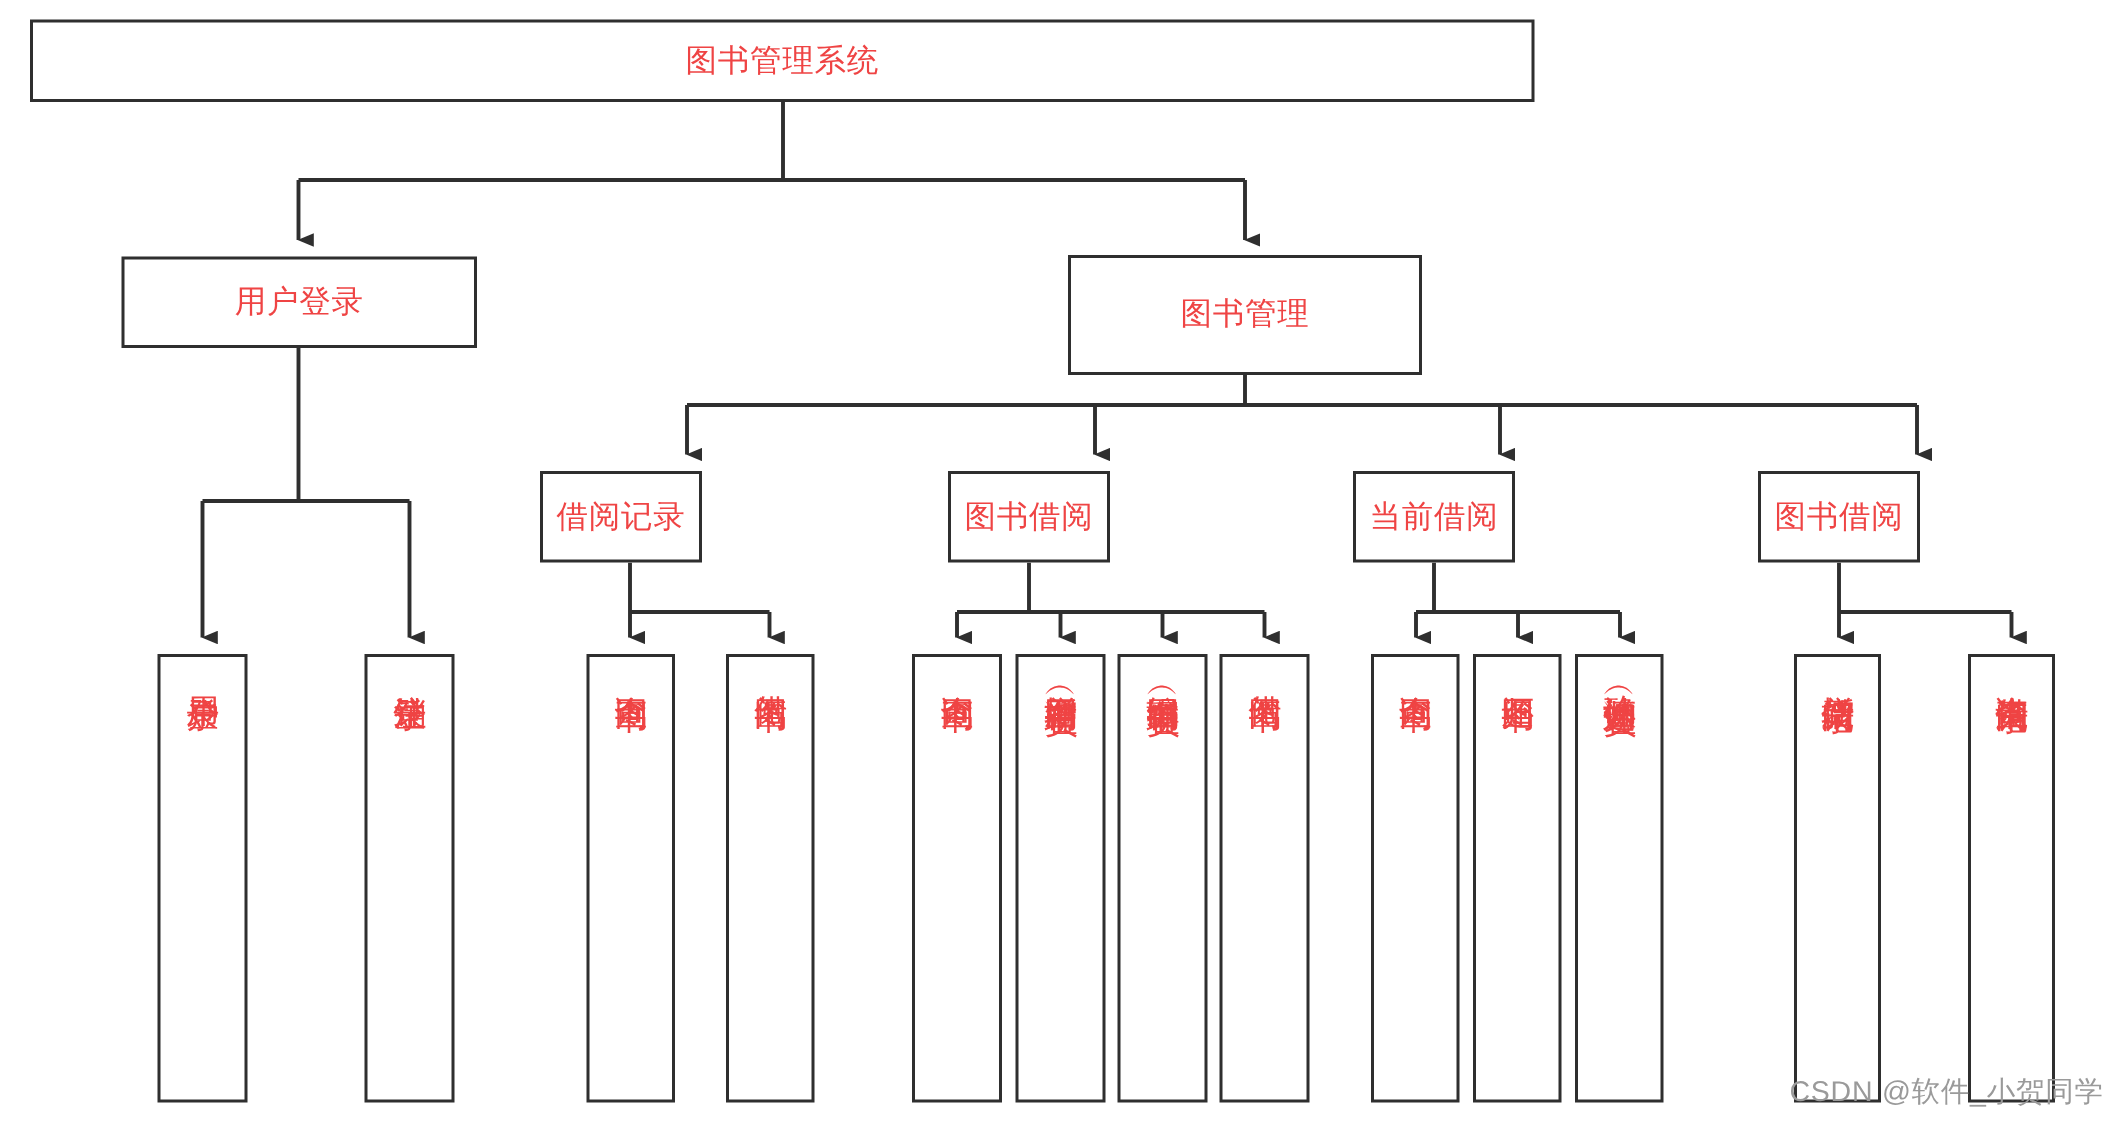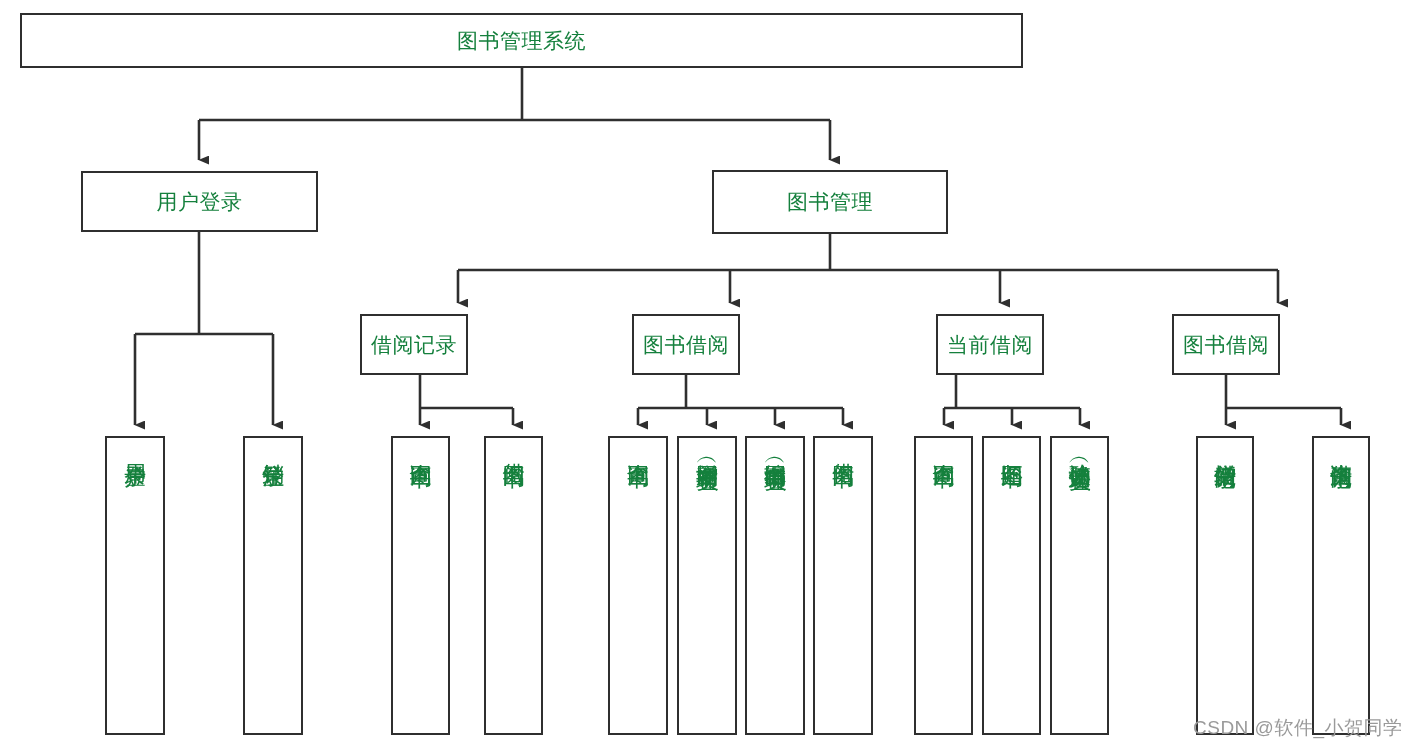--- a/index.html
+++ b/index.html
@@ -26,21 +26,21 @@
     height: 747px;
   }
   .node {
     position: absolute;
     box-sizing: border-box;
     background: #ffffff;
     border: 2px solid #000000;
     display: flex;
     align-items: center;
     justify-content: center;
-    color: #15803d;
+    color: #ef4444;
   }
   .node.horiz {
     text-align: center;
   }
   .node.horiz .node-label {
     font-size: 21px;
     line-height: 1.2;
     letter-spacing: 0.5px;
     white-space: nowrap;
   }
@@ -122,31 +122,31 @@
     </g>
   </svg>
 
   <div class="node horiz" style="left: 20px; top: 13px; width: 1003px; height: 55px; border-color: rgb(47, 47, 47); background: rgb(255, 255, 255);">
     <span class="node-label">图书管理系统</span>
   </div>
 
   <div class="node horiz" style="left: 81px; top: 171px; width: 237px; height: 61px; border-color: rgb(47, 47, 47); background: rgb(255, 255, 255);">
     <span class="node-label">用户登录</span>
   </div>
-  <div class="node horiz" style="left: 712px; top: 170px; width: 236px; height: 64px; border-color: rgb(47, 47, 47); background: rgb(255, 255, 255);">
+  <div class="node horiz" style="left: 712px; top: 170px; width: 236px; height: 80px; border-color: rgb(47, 47, 47); background: rgb(255, 255, 255);">
     <span class="node-label">图书管理</span>
   </div>
 
   <div class="node horiz" style="left: 360px; top: 314px; width: 108px; height: 61px; border-color: rgb(47, 47, 47); background: rgb(255, 255, 255);">
     <span class="node-label">借阅记录</span>
   </div>
   <div class="node horiz" style="left: 632px; top: 314px; width: 108px; height: 61px; border-color: rgb(47, 47, 47); background: rgb(255, 255, 255);">
     <span class="node-label">图书借阅</span>
   </div>
-  <div class="node horiz" style="left: 902px; top: 314px; width: 108px; height: 61px; border-color: rgb(47, 47, 47); background: rgb(255, 255, 255); margin-left: 34px;">
+  <div class="node horiz" style="left: 902px; top: 314px; width: 108px; height: 61px; border-color: rgb(47, 47, 47); background: rgb(255, 255, 255);">
     <span class="node-label">当前借阅</span>
   </div>
   <div class="node horiz" style="left: 1172px; top: 314px; width: 108px; height: 61px; border-color: rgb(47, 47, 47); background: rgb(255, 255, 255);">
     <span class="node-label">图书借阅</span>
   </div>
 
   <div class="node vert" style="left: 105px; top: 436px; width: 60px; height: 299px; border-color: rgb(47, 47, 47); background: rgb(255, 255, 255);">
     <span class="node-label">用户登录</span>
   </div>
   <div class="node vert" style="left: 243px; top: 436px; width: 60px; height: 299px; border-color: rgb(47, 47, 47); background: rgb(255, 255, 255);">

